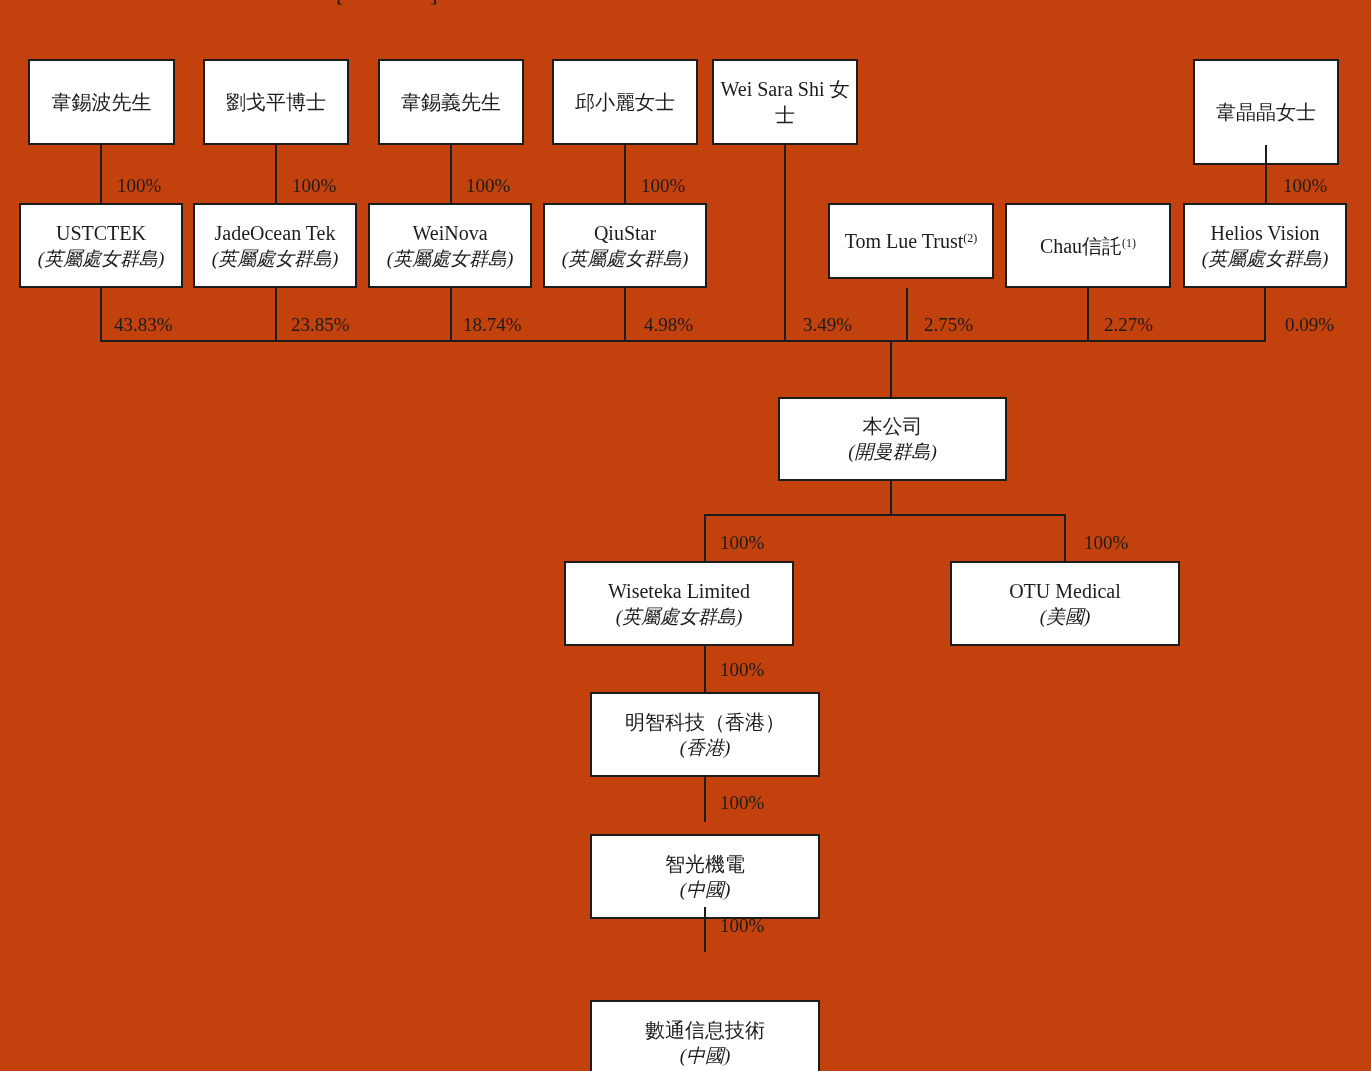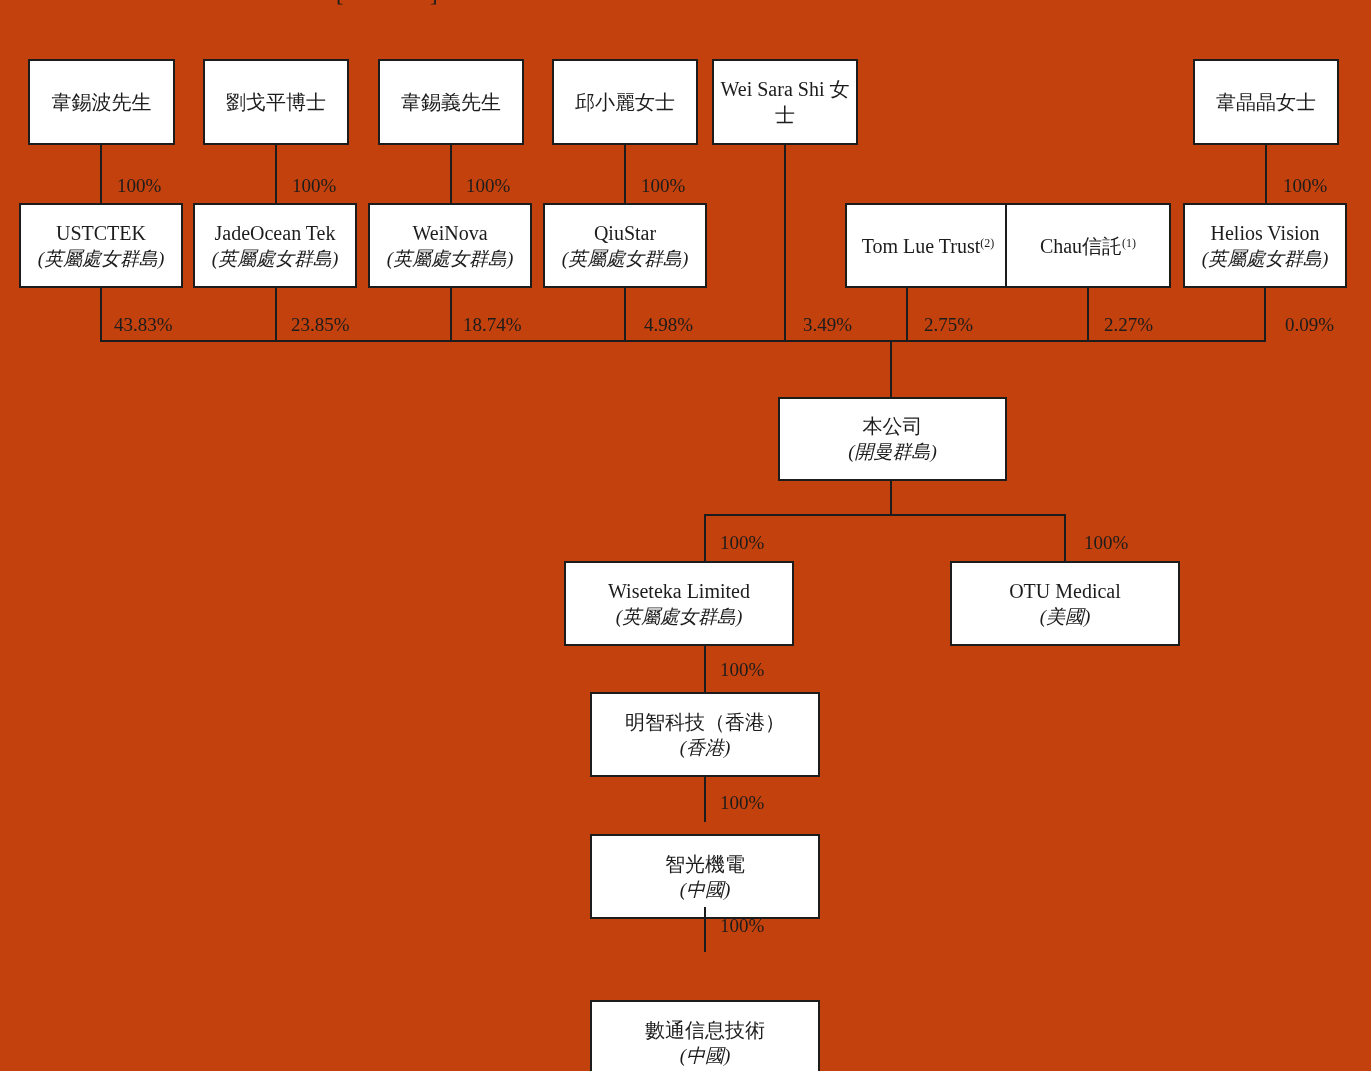--- a/index.html
+++ b/index.html
@@ -36,21 +36,21 @@
   </div>
   <div class="box" style="left:378px;top:59px;width:146px;height:86px;">
     <div class="nm">韋錫義先生</div>
   </div>
   <div class="box" style="left:552px;top:59px;width:146px;height:86px;justify-content:center;">
     <div class="nm">邱小麗女士</div>
   </div>
   <div class="box" style="left:712px;top:59px;width:146px;height:86px;">
     <div class="nm" style="max-width:130px;">Wei Sara Shi 女士</div>
   </div>
-  <div class="box" style="left:1193px;top:59px;width:146px;height:86px;">
+  <div class="box" style="left:1193px;top:59px;width:146px;height:106px;">
     <div class="nm">韋晶晶女士</div>
   </div>
 
   <div class="vline" style="left:100px;top:145px;height:58px;"></div>
   <div class="vline" style="left:275px;top:145px;height:58px;"></div>
   <div class="vline" style="left:450px;top:145px;height:58px;"></div>
   <div class="vline" style="left:624px;top:145px;height:58px;"></div>
   <div class="vline" style="left:1265px;top:145px;height:58px;"></div>
 
   <div class="vline" style="left:784px;top:145px;height:197px;"></div>
@@ -70,21 +70,21 @@
     <div class="jur">(英屬處女群島)</div>
   </div>
   <div class="box" style="left:368px;top:203px;width:164px;height:85px;">
     <div class="nm">WeiNova</div>
     <div class="jur">(英屬處女群島)</div>
   </div>
   <div class="box" style="left:543px;top:203px;width:164px;height:85px;">
     <div class="nm">QiuStar</div>
     <div class="jur">(英屬處女群島)</div>
   </div>
-  <div class="box" style="left:845px;top:203px;width:166px;height:85px;text-align:right;">
+  <div class="box" style="left:828px;top:203px;width:166px;height:76px;text-align:right;">
     <div class="nm"><span>Tom Lue Trust</span><sup class="fn">(2)</sup></div>
   </div>
   <div class="box" style="left:1005px;top:203px;width:166px;height:85px;">
     <div class="nm"><span>Chau信託</span><sup class="fn">(1)</sup></div>
   </div>
   <div class="box" style="left:1183px;top:203px;width:164px;height:85px;">
     <div class="nm">Helios Vision</div>
     <div class="jur">(英屬處女群島)</div>
   </div>
 

